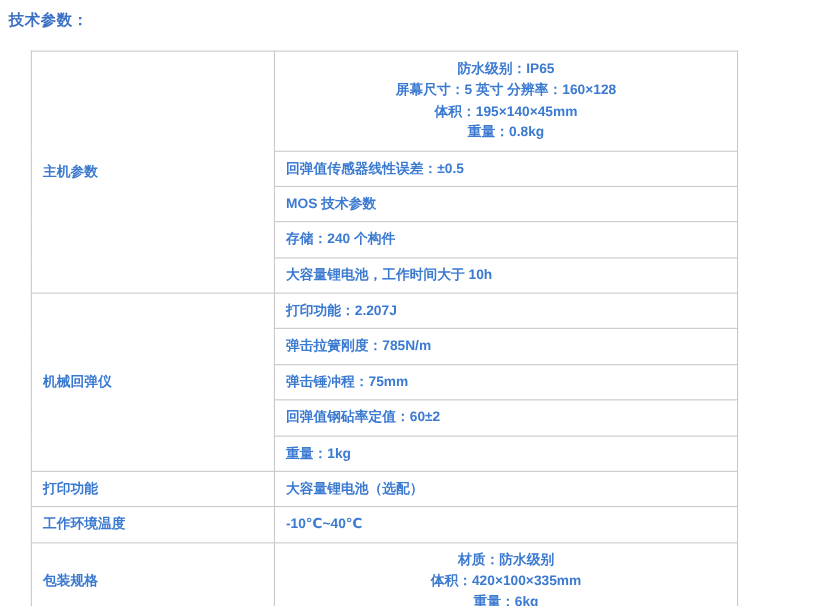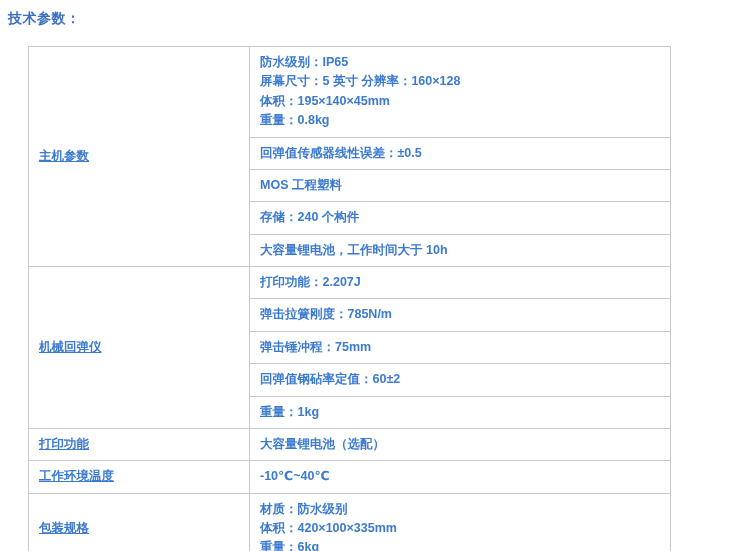--- a/index.html
+++ b/index.html
@@ -42,27 +42,27 @@
     padding: 6px 10px;
     font-size: 12.5px;
     font-weight: bold;
     color: #3b7ad1;
     vertical-align: middle;
     line-height: 1.55;
   }
   .cat-cell {
     width: 200px;
     padding-left: 10px;
-    text-decoration: underline;
   }
   .val-cell {
     width: 400px;
   }
   .multiline {
     line-height: 1.8;
+    text-align: center;
   }
   .nowrap-line {
     display: block;
     white-space: nowrap;
   }
 </style>
 </head>
 <body>
 
 <div class="page">
@@ -80,21 +80,21 @@
             <span class="nowrap-line">重量：0.8kg</span>
           </td>
         </tr>
         <tr>
           <td class="val-cell">
             <span class="nowrap-line">回弹值传感器线性误差：±0.5</span>
           </td>
         </tr>
         <tr>
           <td class="val-cell">
-            <span class="nowrap-line">MOS 工程塑料</span>
+            <span class="nowrap-line">MOS 技术参数</span>
           </td>
         </tr>
         <tr>
           <td class="val-cell">
             <span class="nowrap-line">存储：240 个构件</span>
           </td>
         </tr>
         <tr>
           <td class="val-cell">
             <span class="nowrap-line">大容量锂电池，工作时间大于 10h</span>

